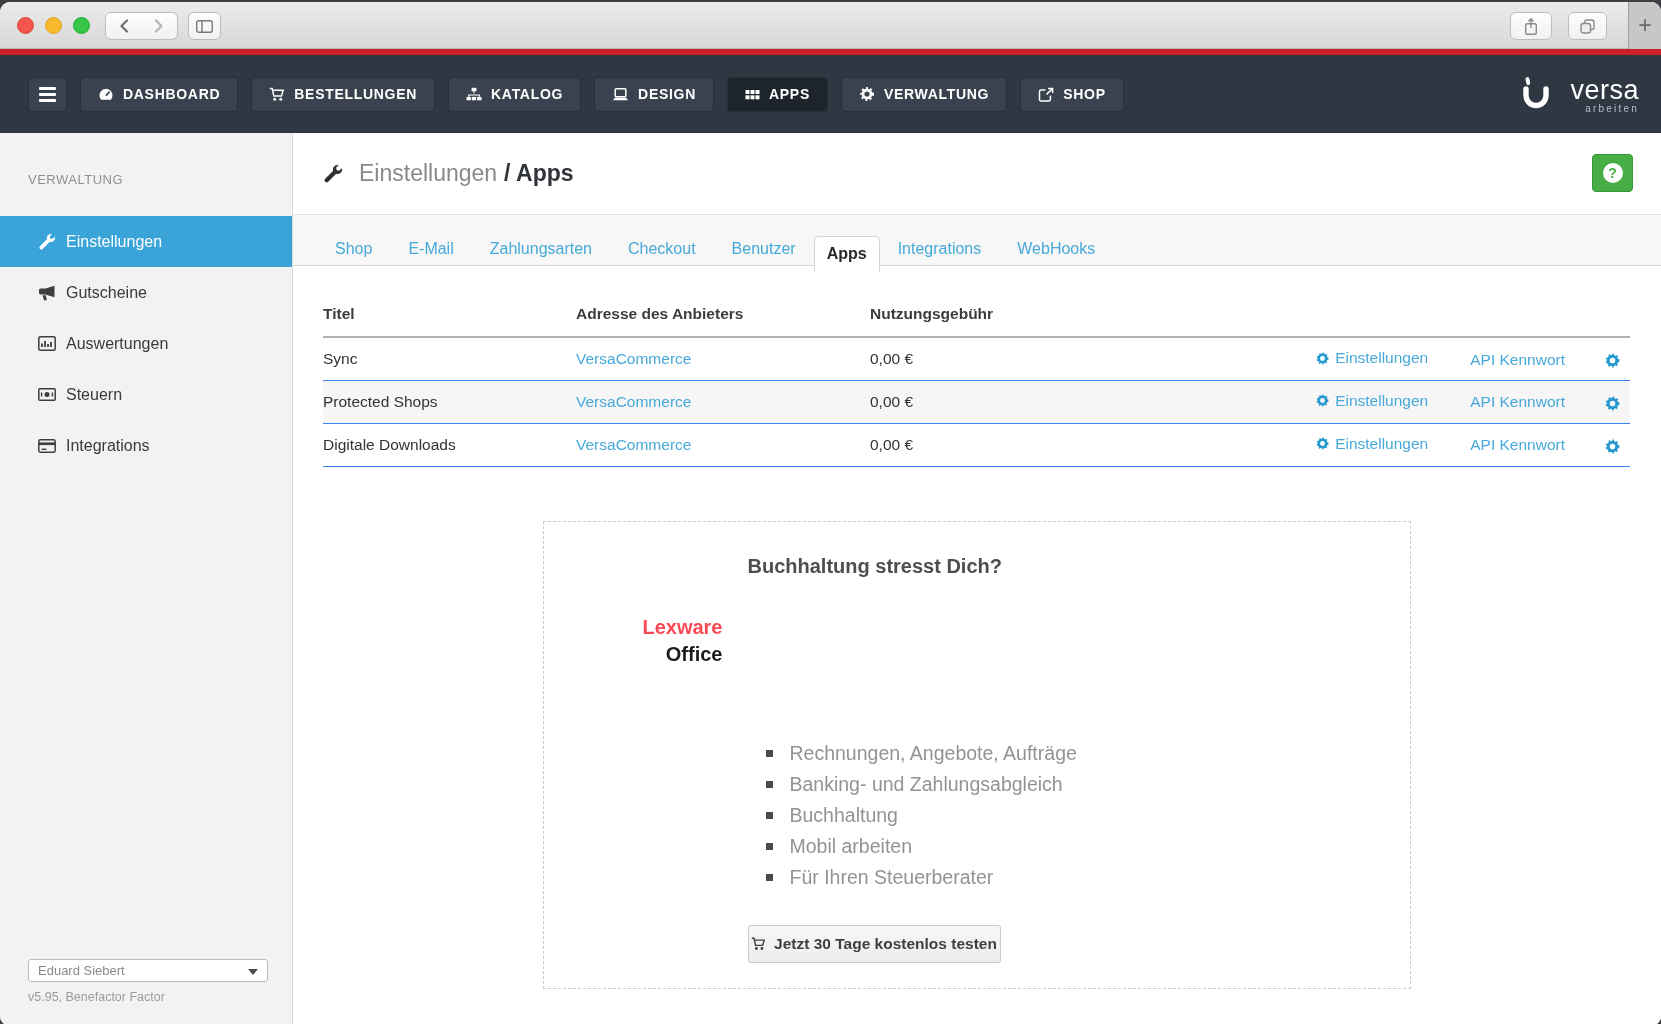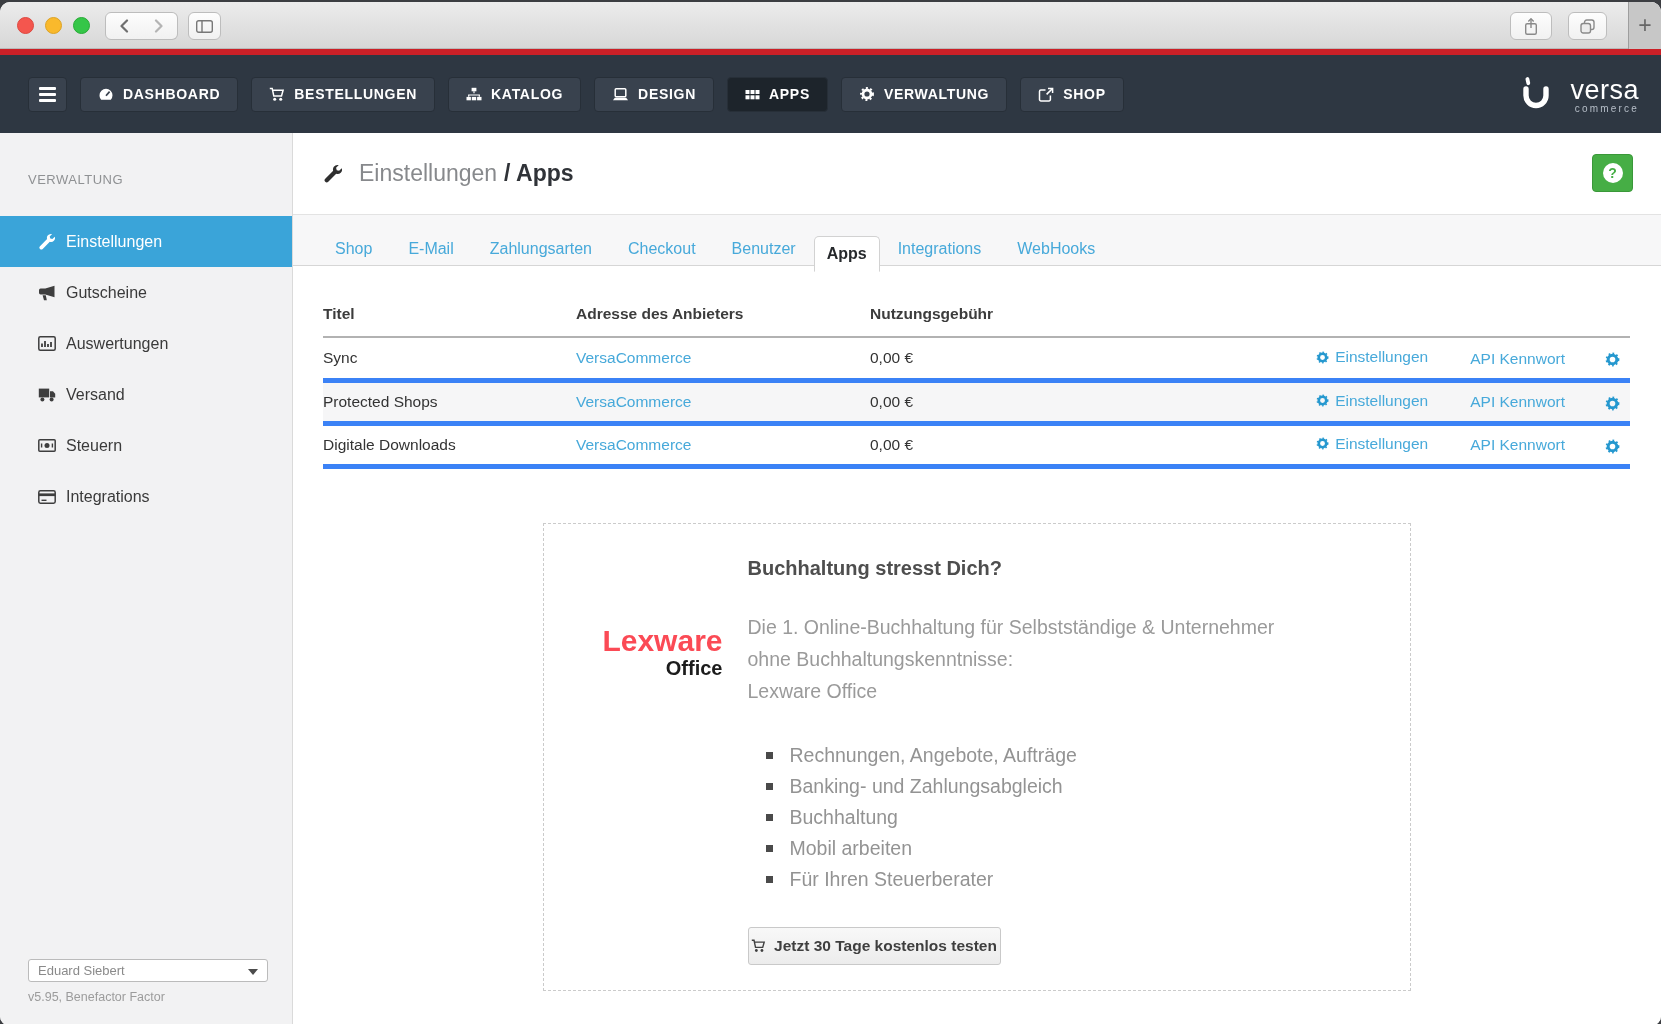--- a/index.html
+++ b/index.html
@@ -62,34 +62,34 @@
   .help-btn { position:absolute; right:28px; top:21px; width:41px; height:38px; background:#46ae45; border:1px solid #3a9839; border-radius:4px; display:flex; align-items:center; justify-content:center; }
   .help-circ { width:20px; height:20px; background:#fff; border-radius:50%; display:flex; align-items:center; justify-content:center; color:#46ae45; font-size:14px; font-weight:bold; }
 
   .tabbar { height:52px; background:#f7f7f8; border-top:1px solid #e3e3e3; border-bottom:1px solid #d6d6d6; display:flex; align-items:flex-end; padding-left:24px; position:relative; }
   .tab { color:#47a9da; font-size:16px; height:32px; line-height:32px; padding:0 18px; cursor:default; }
   .tab.active { background:#fff; border:1px solid #d2d2d2; border-bottom:1px solid #fff; border-radius:5px 5px 0 0; color:#26292c; font-weight:bold; height:36px; line-height:33px; margin-bottom:-7px; position:relative; z-index:2; padding:0 12px; }
 
   .content { flex:1; padding:0 31px 0 30px; }
   table.apps { width:100%; border-collapse:collapse; table-layout:fixed; margin-top:31px; }
   table.apps th { text-align:left; font-size:15.5px; color:#3c3c3c; padding:8px 0 13px 0; border-bottom:2px solid #b2b2b2; font-weight:bold; }
-  table.apps td { height:43px; font-size:15.5px; color:#333; border-bottom:5px solid #3b82f6; vertical-align:middle; }
+  table.apps td { height:43px; font-size:15.5px; color:#333; border-bottom:1px solid #3b82f6; vertical-align:middle; }
   tr.alt td { background:#f6f6f7; }
   .col1 { width:253px; } .col2 { width:294px; } .col3 { width:auto; } .col4 { width:345px; }
   td.links { text-align:right; padding-right:10px; white-space:nowrap; }
   a.lnk { color:#47a9da; text-decoration:none; font-size:15.5px; }
   .lnk-set { display:inline-flex; align-items:center; gap:6px; }
   .lnk-api { margin-left:42px; }
   .lnk-gear { margin-left:40px; display:inline-flex; vertical-align:middle; }
 
   
   .adbox { width:868px; height:468px; margin:54px auto 0; border:1px dashed #cbcbcb; position:relative; }
   .ad-head { position:absolute; left:204px; top:33px; font-size:20px; font-weight:bold; color:#4e4e4e; }
   .lexlogo { position:absolute; left:0; top:90px; width:179px; text-align:right; }
-  .lex1 { font-size:30px; font-weight:bold; color:#fb4a55; letter-spacing:0px; line-height:30px;margin-top:12px; }
+  .lex1 { font-size:20px; font-weight:bold; color:#fb4a55; letter-spacing:0px; line-height:30px; }
   .lex2 { font-size:20px; font-weight:bold; color:#1c1c1c; line-height:20px; margin-top:2px; }
   .ad-desc { position:absolute; left:204px; top:87px; font-size:19.5px; color:#9a9a9a; line-height:32px; }
   .ad-bullets { position:absolute; left:222px; top:216px; list-style:none; }
   .ad-bullets li { position:relative; padding-left:24px; line-height:31px; font-size:19.5px; color:#939393; }
   .ad-bullets li::before { content:""; position:absolute; left:0; top:12px; width:7px; height:7px; background:#4a4a4a; }
   .cta { position:absolute; left:204px; top:403px; width:253px; height:38px; background:linear-gradient(#f8f8f8,#ececec); border:1px solid #c9c9c9; border-radius:3px; display:flex; align-items:center; justify-content:center; gap:8px; font-size:15.5px; font-weight:bold; color:#3f3f3f; cursor:default; }
 </style>
 </head>
 <body>
 
@@ -203,21 +203,21 @@
         </svg>
       <span>SHOP</span>
     </div>
     <div class="brand">
       <svg width="38" height="36" viewBox="0 0 38 36">
           <path d="M9 13v6.5a10 10 0 0 0 20 0V13" fill="none" stroke="#fff" stroke-width="5.4" stroke-linecap="round"></path>
           <line x1="10.4" y1="3" x2="11.3" y2="7.2" stroke="#fff" stroke-width="3.8" stroke-linecap="round"></line>
         </svg>
       <span class="brand-txt">
         <span class="brand-name">versa</span>
-        <span class="brand-sub">commerce</span>
+        <span class="brand-sub">arbeiten</span>
       </span>
     </div>
   </div>
 
   <div class="frame">
     <div class="sidebar">
       <div class="side-label">VERWALTUNG</div>
       <div class="side-menu">
         <div class="side-item active">
           <span class="icn">
@@ -237,31 +237,20 @@
           <span>Gutscheine</span>
         </div>
         <div class="side-item">
           <span class="icn">
               <svg width="18" height="15" viewBox="0 0 18 15">
                 <rect class="nofill" x="0.8" y="0.8" width="16.4" height="13.4" rx="1.5" stroke-width="1.5"></rect>
                 <path class="nofill" d="M4 11V7.5M7 11V5M10 11V8M13 11V6" stroke-width="1.8"></path>
               </svg>
             </span>
           <span>Auswertungen</span>
-        </div>
-        <div class="side-item">
-          <span class="icn">
-              <svg width="18" height="16" viewBox="0 0 18 16">
-                <path d="M0.8 1.6h10.4v8.8H0.8z" stroke="none"></path>
-                <path d="M12 4.2h3l2.2 2.5v3.7H12z" stroke="none"></path>
-                <circle cx="4.4" cy="12.6" r="2" stroke="none"></circle>
-                <circle cx="13.6" cy="12.6" r="2" stroke="none"></circle>
-              </svg>
-            </span>
-          <span>Versand</span>
         </div>
         <div class="side-item">
           <span class="icn">
               <svg width="18" height="13" viewBox="0 0 18 13">
                 <rect class="nofill" x="0.8" y="0.8" width="16.4" height="11.4" rx="1" stroke-width="1.5"></rect>
                 <circle cx="9" cy="6.5" r="2.5" stroke="none"></circle>
                 <path class="nofill" d="M3.6 4.5v4M14.4 4.5v4" stroke-width="1.4"></path>
               </svg>
             </span>
           <span>Steuern</span>
@@ -389,25 +378,20 @@
             </tr>
           </tbody>
         </table>
 
         <div class="adbox">
           <div class="ad-head">Buchhaltung stresst Dich?</div>
           <div class="lexlogo">
             <div class="lex1">Lexware</div>
             <div class="lex2">Office</div>
           </div>
-          <div class="ad-desc">
-            <div>Die 1. Online-Buchhaltung für Selbstständige &amp; Unternehmer</div>
-            <div>ohne Buchhaltungskenntnisse:</div>
-            <div>Lexware Office</div>
-          </div>
           <ul class="ad-bullets">
             <li>Rechnungen, Angebote, Aufträge</li>
             <li>Banking- und Zahlungsabgleich</li>
             <li>Buchhaltung</li>
             <li>Mobil arbeiten</li>
             <li>Für Ihren Steuerberater</li>
           </ul>
           <div class="cta">
             <svg width="15" height="14" viewBox="0 0 16 15">
                 <path d="M0.8 1.4h2.4l1.6 7.6h7.7l1.6-5.7H4.2" fill="none" stroke="#3f3f3f" stroke-width="1.5"></path>

